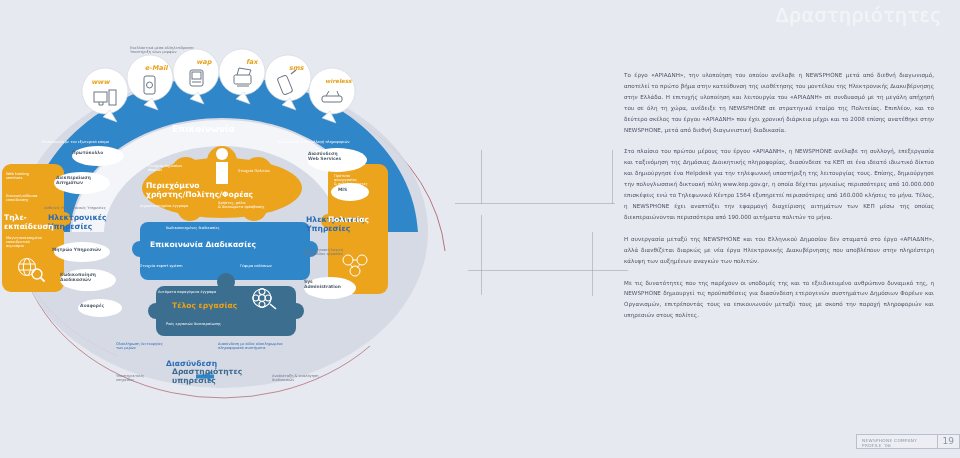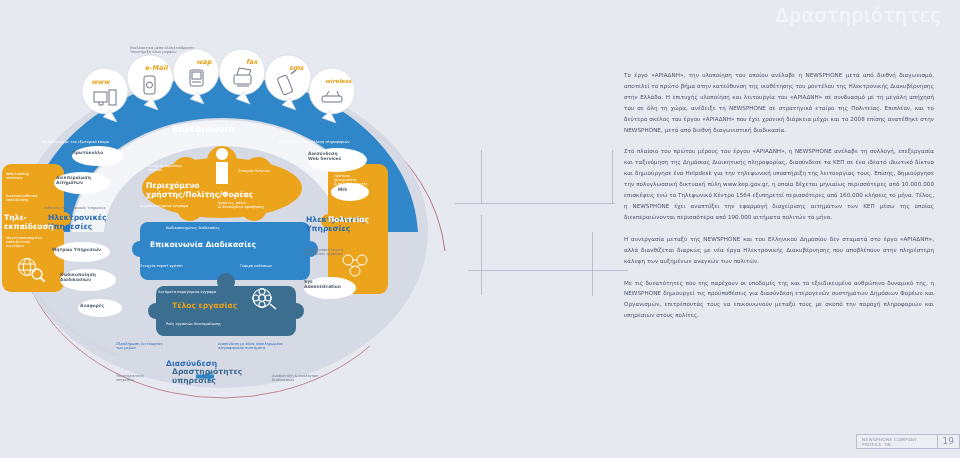--- a/index.html
+++ b/index.html
@@ -82,21 +82,21 @@
     line-height: 1.95;
     text-align: justify;
     margin-bottom: 11px;
     letter-spacing: .05px;
   }
 
   
   .footer {
     position: absolute;
     left: 856px; top: 434px;
-    display: flex; align-items: center;
+    display: flex; align-items: flex-end;
     border: 1px solid #b9bfcf;
     background: #eceef4;
     height: 15px;
   }
   .footer .ftxt {
     font-size: 4.2px;
     color: #8b92a3;
     padding: 0 5px;
     letter-spacing: .35px;
     text-transform: uppercase;

